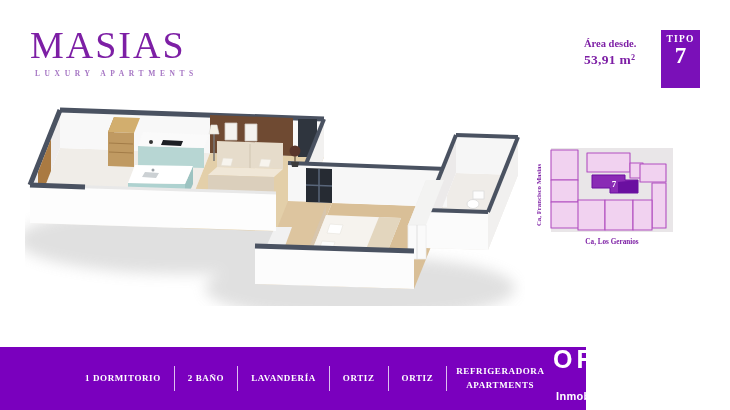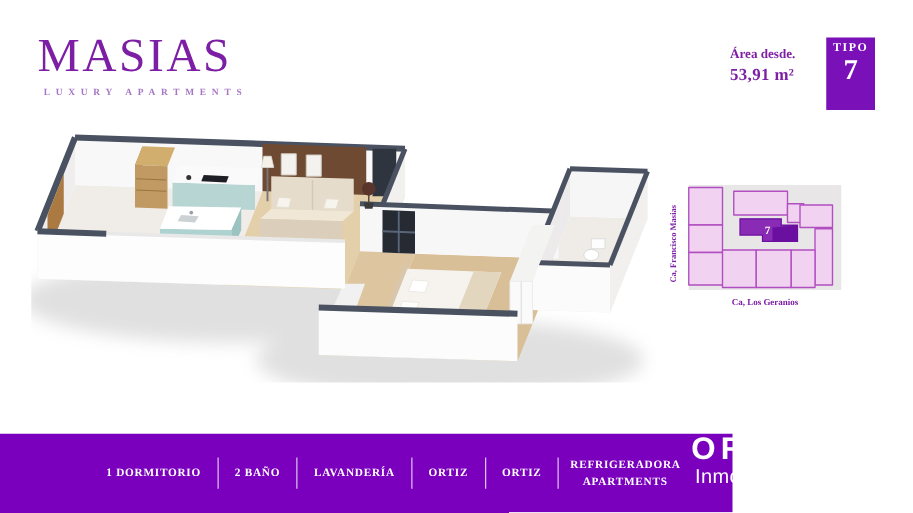--- a/index.html
+++ b/index.html
@@ -28,21 +28,21 @@
   .footer{position:absolute;left:0;bottom:0;width:586px;height:63px;background:#7a00be;
           display:flex;color:#fff;}
   .features{display:flex;align-items:center;margin-left:72px;}
   .feature{font-size:9px;font-weight:bold;letter-spacing:.6px;text-align:center;
            padding:0 13px;line-height:1.6;white-space:nowrap;}
   .feature.wide{white-space:normal;max-width:104px;padding:0 9px;line-height:1.45;}
   .separator{width:1px;height:25px;background:rgba(255,255,255,.75);flex:none;}
   .ortiz{margin-left:auto;margin-right:10px;font-family:"Liberation Sans",sans-serif;
          text-align:left;}
   .ortiz-name{font-size:25px;font-weight:bold;letter-spacing:4px;line-height:1;}
-  .ortiz-sub{font-size:16px;font-weight:normal;letter-spacing:.3px;margin-top:1px;padding-left:3px;}
+  .ortiz-sub{font-size:11px;font-weight:bold;letter-spacing:.3px;margin-top:18px;padding-left:3px;}
 </style>
 </head>
 <body>
 
 <div class="canvas">
 
   <div class="logo">
     <div class="logo-name">MASIAS</div>
     <div class="logo-tagline">LUXURY APARTMENTS</div>
   </div>

